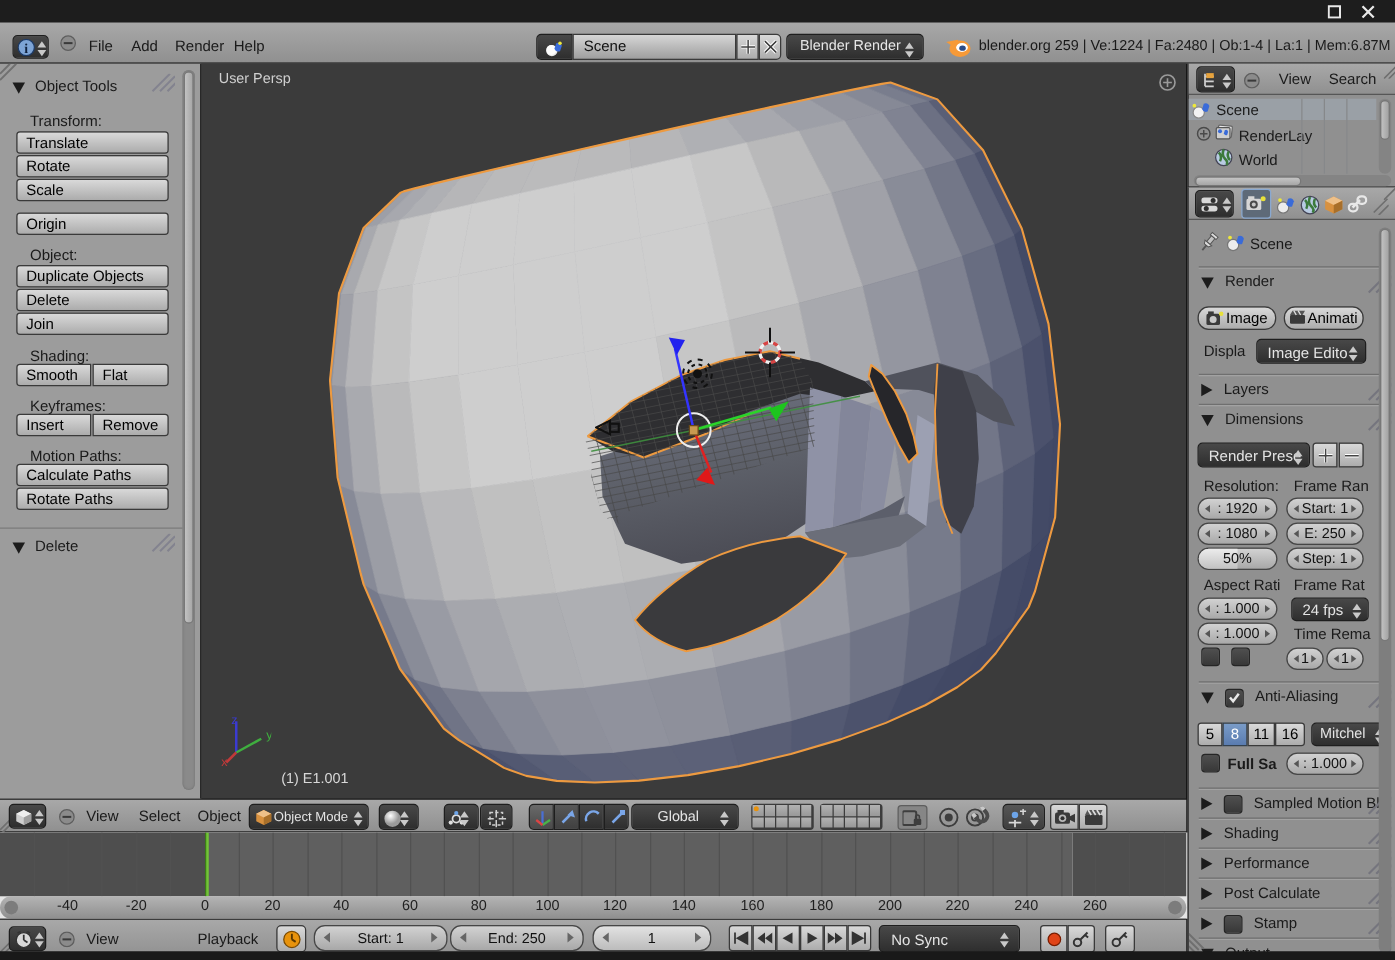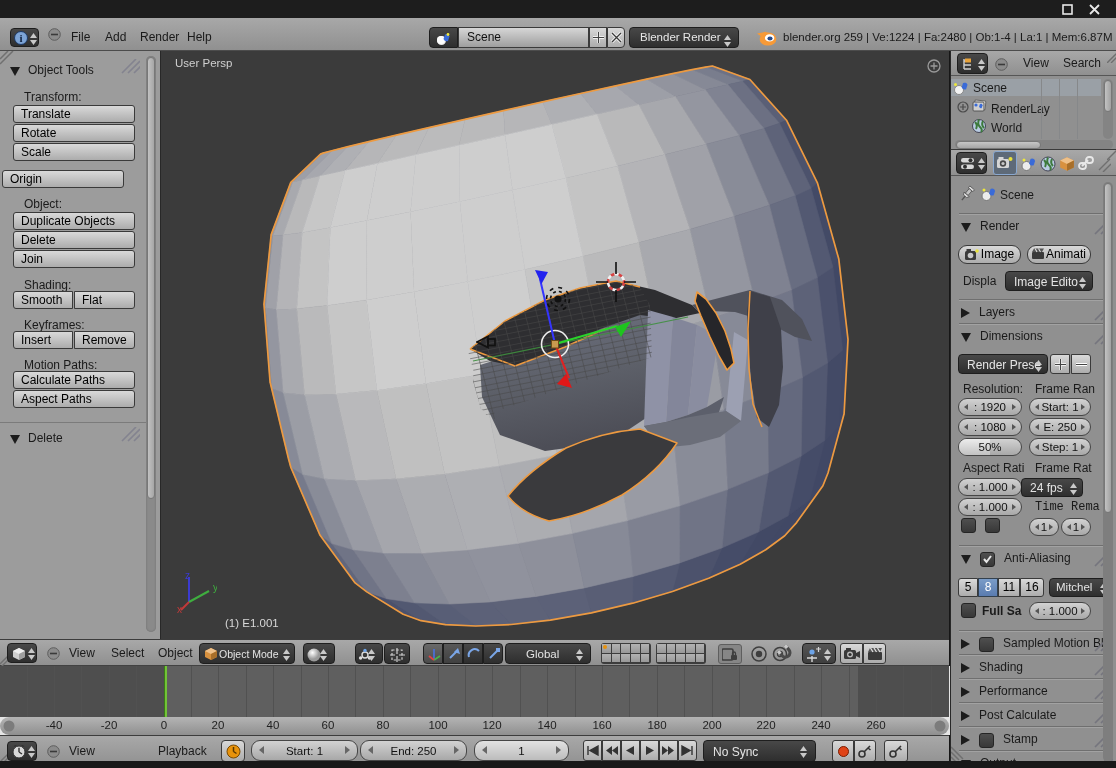--- a/index.html
+++ b/index.html
@@ -84,34 +84,34 @@
       <div class="abs" style="left:146px;top:5px;width:10px;height:576px;background:#8a8a8a;border-radius:5px;box-shadow:inset 0 0 2px #6a6a6a;"></div>
       <div class="abs" style="left:147px;top:6px;width:8px;height:442px;background:linear-gradient(90deg,#c2c2c2,#a6a6a6);border-radius:4px;border:1px solid #787878;"></div>
       <div class="abs" style="left:10px;top:11px;"><span style="display:inline-block;width:0;height:0;border-top:9px solid #1c1c1c;border-left:5.5px solid transparent;border-right:5.5px solid transparent;"></span><span class="lbl" style="margin-left:8px;vertical-align:2px;">Object Tools</span></div>
       <svg class="abs" style="left:118px;top:8px" width="22" height="16">
         <path d="M4 14 L18 0 M10 14 L22 2 M16 14 L24 6" stroke="#83838f" stroke-width="1.6"></path>
       </svg>
       <div class="abs lbl" style="left:24px;top:39px;">Transform:</div>
       <div class="abs btn" style="left:13px;top:54px;width:122px;height:18px;border-radius:3px;">Translate</div>
       <div class="abs btn" style="left:13px;top:73px;width:122px;height:18px;border-radius:3px;">Rotate</div>
       <div class="abs btn" style="left:13px;top:92px;width:122px;height:18px;border-radius:3px;">Scale</div>
-      <div class="abs btn" style="left:2px;top:119px;width:122px;height:18px;border-radius:3px;">Origin</div>
+      <div class="abs btn" style="left:13px;top:119px;width:122px;height:18px;border-radius:3px;">Origin</div>
       <div class="abs lbl" style="left:24px;top:146px;">Object:</div>
       <div class="abs btn" style="left:13px;top:161px;width:122px;height:18px;border-radius:3px;">Duplicate Objects</div>
       <div class="abs btn" style="left:13px;top:180px;width:122px;height:18px;border-radius:3px;">Delete</div>
       <div class="abs btn" style="left:13px;top:199px;width:122px;height:18px;border-radius:3px;">Join</div>
       <div class="abs lbl" style="left:24px;top:227px;">Shading:</div>
       <div class="abs btn" style="left:13px;top:240px;width:60px;height:18px;border-radius:3px 0 0 3px;">Smooth</div>
       <div class="abs btn" style="left:74px;top:240px;width:61px;height:18px;border-radius:0 3px 3px 0;">Flat</div>
       <div class="abs lbl" style="left:24px;top:267px;">Keyframes:</div>
       <div class="abs btn" style="left:13px;top:280px;width:60px;height:18px;border-radius:3px 0 0 3px;">Insert</div>
       <div class="abs btn" style="left:74px;top:280px;width:61px;height:18px;border-radius:0 3px 3px 0;">Remove</div>
       <div class="abs lbl" style="left:24px;top:307px;">Motion Paths:</div>
       <div class="abs btn" style="left:13px;top:320px;width:122px;height:18px;border-radius:3px;">Calculate Paths</div>
-      <div class="abs btn" style="left:13px;top:339px;width:122px;height:18px;border-radius:3px;">Aspect Paths</div>
+      <div class="abs btn" style="left:13px;top:339px;width:122px;height:18px;border-radius:3px;">Rotate Paths</div>
       <div class="abs" style="left:0;top:371px;width:146px;height:2px;border-top:1px solid #7b7b7b;"></div>
       <div class="abs" style="left:10px;top:379px;"><span style="display:inline-block;width:0;height:0;border-top:9px solid #1c1c1c;border-left:5.5px solid transparent;border-right:5.5px solid transparent;"></span><span class="lbl" style="margin-left:8px;vertical-align:2px;">Delete</span></div>
       <svg class="abs" style="left:118px;top:376px" width="22" height="16">
         <path d="M4 14 L18 0 M10 14 L22 2 M16 14 L24 6" stroke="#83838f" stroke-width="1.6"></path>
       </svg>
     </div>
     <div class="abs" style="left:161px;top:51px;width:788px;height:588px;overflow:hidden;"><svg width="788" height="588" viewBox="0 0 788 588" xmlns="http://www.w3.org/2000/svg">
 <rect width="788" height="588" fill="#3b3b3b"></rect>
 <path d="M411.7,295.1 L371.3,304.4 L359.5,239.9 L400.5,230.6 Z" fill="rgb(40, 42, 57)" stroke="rgb(40, 42, 57)" stroke-width="0.6"></path>
 <path d="M421.7,355.4 L383.2,364.3 L371.3,304.4 L411.7,295.1 Z" fill="rgb(41, 43, 58)" stroke="rgb(41, 43, 58)" stroke-width="0.6"></path>
@@ -1355,29 +1355,29 @@
       <div class="abs lbl" style="left:84px;top:232px;">Frame Ran</div>
       <div class="abs caps" style="left:7px;top:248px;width:64px;height:18px;line-height:17px;"><span style="position:absolute;left:5px;top:5px;width:0;height:0;border-right:4.5px solid #555;border-top:3.8px solid transparent;border-bottom:3.8px solid transparent;"></span><span style="position:absolute;right:5px;top:5px;width:0;height:0;border-left:4.5px solid #555;border-top:3.8px solid transparent;border-bottom:3.8px solid transparent;"></span><span style="position:relative;">: 1920</span></div>
       <div class="abs caps" style="left:78px;top:248px;width:62px;height:18px;line-height:17px;"><span style="position:absolute;left:5px;top:5px;width:0;height:0;border-right:4.5px solid #555;border-top:3.8px solid transparent;border-bottom:3.8px solid transparent;"></span><span style="position:absolute;right:5px;top:5px;width:0;height:0;border-left:4.5px solid #555;border-top:3.8px solid transparent;border-bottom:3.8px solid transparent;"></span><span style="position:relative;">Start: 1</span></div>
       <div class="abs caps" style="left:7px;top:268px;width:64px;height:18px;line-height:17px;"><span style="position:absolute;left:5px;top:5px;width:0;height:0;border-right:4.5px solid #555;border-top:3.8px solid transparent;border-bottom:3.8px solid transparent;"></span><span style="position:absolute;right:5px;top:5px;width:0;height:0;border-left:4.5px solid #555;border-top:3.8px solid transparent;border-bottom:3.8px solid transparent;"></span><span style="position:relative;">: 1080</span></div>
       <div class="abs caps" style="left:78px;top:268px;width:62px;height:18px;line-height:17px;"><span style="position:absolute;left:5px;top:5px;width:0;height:0;border-right:4.5px solid #555;border-top:3.8px solid transparent;border-bottom:3.8px solid transparent;"></span><span style="position:absolute;right:5px;top:5px;width:0;height:0;border-left:4.5px solid #555;border-top:3.8px solid transparent;border-bottom:3.8px solid transparent;"></span><span style="position:relative;">E: 250</span></div>
       <div class="abs caps" style="left:7px;top:288px;width:64px;height:18px;line-height:17px;"><span style="position:absolute;left:0;top:0;width:50%;height:100%;background:linear-gradient(#ececec,#c2c2c2);border-radius:9px 0 0 9px;"></span><span style="position:relative;">50%</span></div>
       <div class="abs caps" style="left:78px;top:288px;width:62px;height:18px;line-height:17px;"><span style="position:absolute;left:5px;top:5px;width:0;height:0;border-right:4.5px solid #555;border-top:3.8px solid transparent;border-bottom:3.8px solid transparent;"></span><span style="position:absolute;right:5px;top:5px;width:0;height:0;border-left:4.5px solid #555;border-top:3.8px solid transparent;border-bottom:3.8px solid transparent;"></span><span style="position:relative;">Step: 1</span></div>
       <div class="abs lbl" style="left:12px;top:311px;">Aspect Rati</div>
       <div class="abs lbl" style="left:84px;top:311px;">Frame Rat</div>
       <div class="abs caps" style="left:7px;top:328px;width:64px;height:18px;line-height:17px;"><span style="position:absolute;left:5px;top:5px;width:0;height:0;border-right:4.5px solid #555;border-top:3.8px solid transparent;border-bottom:3.8px solid transparent;"></span><span style="position:absolute;right:5px;top:5px;width:0;height:0;border-left:4.5px solid #555;border-top:3.8px solid transparent;border-bottom:3.8px solid transparent;"></span><span style="position:relative;">: 1.000</span></div>
-      <div class="abs drop" style="left:70px;top:328px;width:62px;height:19px;text-align:right;">
+      <div class="abs drop" style="left:82px;top:328px;width:62px;height:19px;text-align:right;">
         <span style="position:absolute;left:8px;top:2px;color:#e4e4e4;">24 fps</span>
         <div class="abs" style="right:4px;top:2.5px;"><svg width="9" height="14" viewBox="0 0 9 14" style="vertical-align:middle">
             <path d="M4.5 1 L8 6 L1 6 Z" fill="#c9c9c9"></path>
             <path d="M4.5 13 L8 8 L1 8 Z" fill="#c9c9c9"></path>
           </svg></div>
       </div>
       <div class="abs caps" style="left:7px;top:348px;width:64px;height:18px;line-height:17px;"><span style="position:absolute;left:5px;top:5px;width:0;height:0;border-right:4.5px solid #555;border-top:3.8px solid transparent;border-bottom:3.8px solid transparent;"></span><span style="position:absolute;right:5px;top:5px;width:0;height:0;border-left:4.5px solid #555;border-top:3.8px solid transparent;border-bottom:3.8px solid transparent;"></span><span style="position:relative;">: 1.000</span></div>
-      <div class="abs lbl" style="left:84px;top:350px;font-family:Liberation Mono, monospace;">Time Rema</div>
+      <div class="abs lbl" style="left:84px;top:350px;">Time Rema</div>
       <div class="abs chk" style="left:10px;top:368px;"></div>
       <div class="abs chk" style="left:34px;top:368px;"></div>
       <div class="abs caps" style="left:78px;top:368px;width:30px;height:18px;line-height:17px;"><span style="position:absolute;left:5px;top:5px;width:0;height:0;border-right:4.5px solid #555;border-top:3.8px solid transparent;border-bottom:3.8px solid transparent;"></span><span style="position:absolute;right:5px;top:5px;width:0;height:0;border-left:4.5px solid #555;border-top:3.8px solid transparent;border-bottom:3.8px solid transparent;"></span><span style="position:relative;">1</span></div>
       <div class="abs caps" style="left:110px;top:368px;width:30px;height:18px;line-height:17px;"><span style="position:absolute;left:5px;top:5px;width:0;height:0;border-right:4.5px solid #555;border-top:3.8px solid transparent;border-bottom:3.8px solid transparent;"></span><span style="position:absolute;right:5px;top:5px;width:0;height:0;border-left:4.5px solid #555;border-top:3.8px solid transparent;border-bottom:3.8px solid transparent;"></span><span style="position:relative;">1</span></div>
       <div class="abs" style="left:8px;top:395px;width:148px;height:1px;background:#6f6f6f;box-shadow:0 1px 0 #a2a2a2;"></div>
       <div class="abs" style="left:10px;top:400px;height:18px;"><span style="display:inline-block;width:0;height:0;border-top:9px solid #1c1c1c;border-left:5.5px solid transparent;border-right:5.5px solid transparent;margin-top:3px;"></span><span class="chk" style="display:inline-block;position:relative;margin-left:9px;vertical-align:-3px;"><svg width="11" height="11" style="position:absolute;left:1px;top:1px">
             <path d="M2 5 L4.5 8 L9 2" fill="none" stroke="#e8e8e8" stroke-width="2"></path>
           </svg></span><span class="lbl" style="margin-left:9px;vertical-align:2px;">Anti-Aliasing</span></div>
       <svg class="abs" style="left:138px;top:398px" width="24" height="20">
         <path d="M6 18 L24 0 M12 18 L26 4 M18 18 L28 8" stroke="#75757e" stroke-width="1.7"></path>

